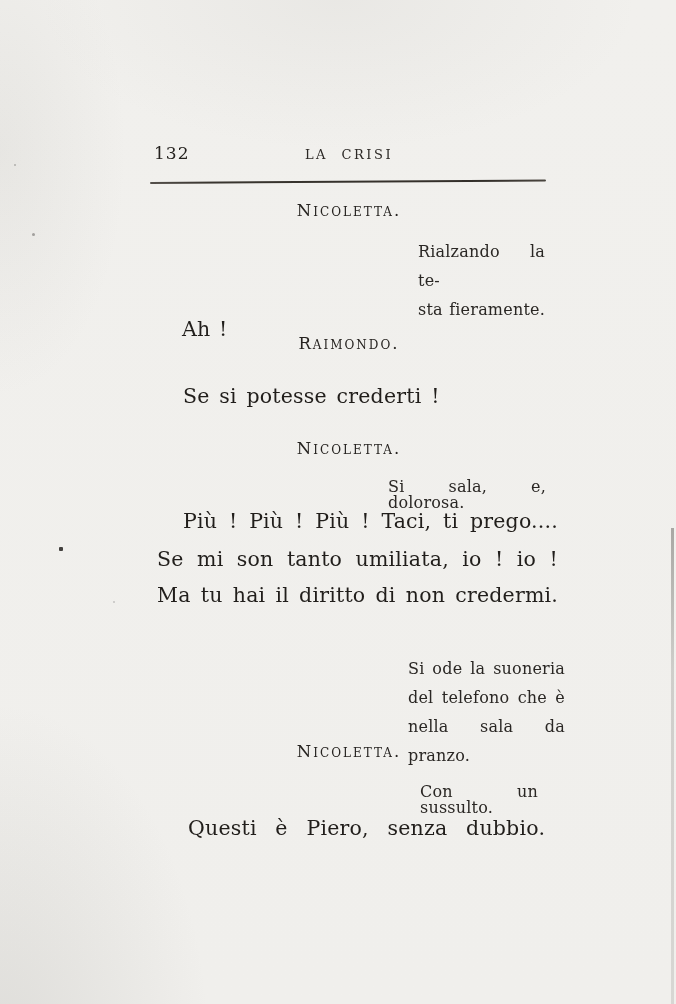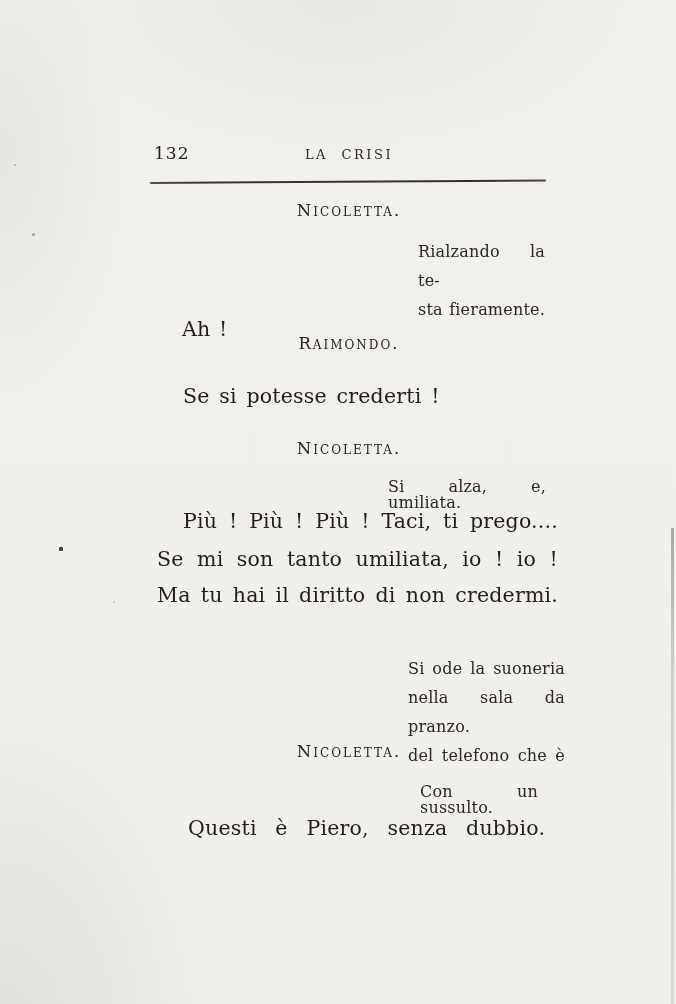--- a/index.html
+++ b/index.html
@@ -118,29 +118,29 @@
   <div class="abs direction dir-1">
     <div class="dline">Rialzando la te-</div>
     <div class="dline">sta fieramente.</div>
   </div>
   <div class="abs dialogue dlg-ah">Ah !</div>
 
   <div class="abs speaker" style="top:336px">Raimondo.</div>
   <div class="abs dialogue dlg-crederti">Se si potesse crederti !</div>
 
   <div class="abs speaker" style="top:441px">Nicoletta.</div>
-  <div class="abs direction dir-2">Si alza, e, umiliata.</div>
+  <div class="abs direction dir-2">Si sala, e, dolorosa.</div>
   <div class="abs dialogue just dlg-l1">Più ! Più ! Più ! Taci, ti prego....</div>
   <div class="abs dialogue just dlg-l2">Se mi son tanto umiliata, io ! io !</div>
   <div class="abs dialogue just dlg-l3">Ma tu hai il diritto di non credermi.</div>
 
   <div class="abs direction dir-3">
     <div class="dline">Si ode la suoneria</div>
+    <div class="dline">del telefono che è</div>
     <div class="dline">nella sala da pranzo.</div>
-    <div class="dline">del telefono che è</div>
   </div>
 
   <div class="abs speaker" style="top:744px">Nicoletta.</div>
   <div class="abs direction dir-4">Con un sussulto.</div>
   <div class="abs dialogue dlg-questi">Questi è Piero, senza dubbio.</div>
 
   <div class="abs speck speck-1"></div>
   <div class="abs speck speck-2"></div>
   <div class="abs speck speck-3"></div>
   <div class="abs speck speck-4"></div>

